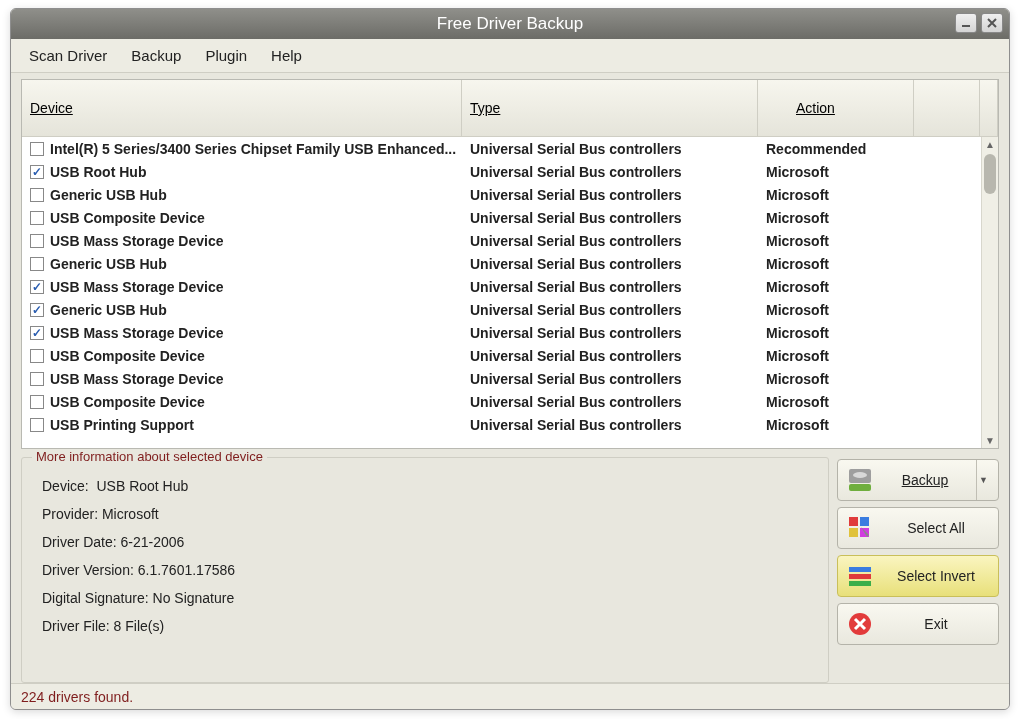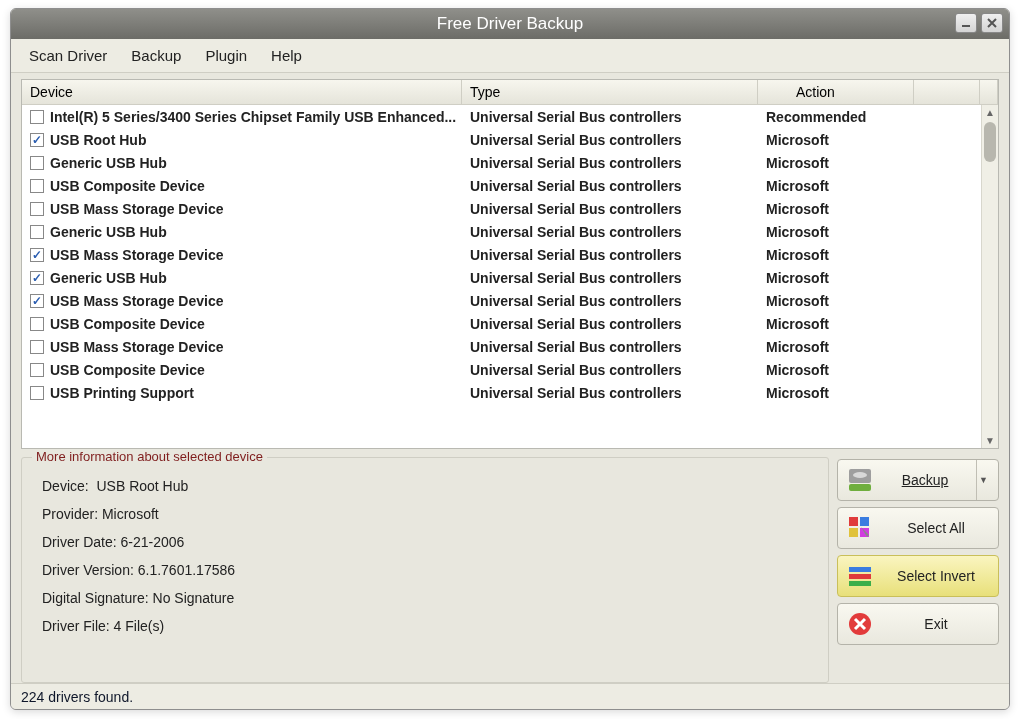--- a/index.html
+++ b/index.html
@@ -72,21 +72,21 @@
   height: 370px;
   display: flex;
   flex-direction: column;
 }
 .listhead {
   display: flex;
   background: linear-gradient(#f7f6ee,#e5e4da);
   border-bottom: 1px solid #cfcec4;
   font-size: 14px;
 }
-.listhead .col { padding: 4px 8px; border-right: 1px solid #cfcec4; }
+.listhead .col { padding: 20px 8px; border-right: 1px solid #cfcec4; text-decoration: underline; }
 .col-device { width: 440px; }
 .col-type { width: 296px; }
 .col-action { width: 126px; margin-left: 30px; }
 .col-extra { flex: 1; border-right: none; }
 .col-scroll { width: 18px; border-right:none; }
 .listbody {
   flex: 1;
   overflow-y: hidden;
   position: relative;
   display: flex;
@@ -177,21 +177,21 @@
 .sbtn .label { flex:1; text-align:center; }
 .sbtn .drop { width:14px; border-left:1px solid #c0beb4; align-self:stretch; display:flex; align-items:center; justify-content:center; font-size:9px; color:#555;}
 .statusbar {
   height: 26px;
   border-top: 1px solid #cfcec4;
   background: #edece3;
   display: flex;
   align-items: center;
   padding: 0 10px;
   font-size: 14px;
-  color: #0f172a;
+  color: #7f1d1d;
 }
 .u { text-decoration: underline; }
 </style>
 </head>
 <body>
 
 <div class="window">
 
   <div class="titlebar">
     <span>Free Driver Backup</span>
@@ -354,21 +354,21 @@
         <div class="info-row">
           <span>Driver Date:</span> <span>6-21-2006</span>
         </div>
         <div class="info-row">
           <span>Driver Version:</span> <span>6.1.7601.17586</span>
         </div>
         <div class="info-row">
           <span>Digital Signature:</span> <span>No Signature</span>
         </div>
         <div class="info-row">
-          <span>Driver File:</span> <span>4 File(s)</span>
+          <span>Driver File:</span> <span>8 File(s)</span>
         </div>
       </div>
 
       <div class="side-buttons">
         <div class="sbtn">
           <span class="icon">
             <svg width="26" height="26" viewBox="0 0 26 26">
                 <rect x="2" y="2" width="22" height="14" rx="2" fill="#9e9e9e"></rect>
                 <path d="M13 5 A7 3 0 0 0 13 11 A7 3 0 0 0 13 5" fill="#d8d8d8"></path>
                 <rect x="2" y="17" width="22" height="7" rx="2" fill="#6fae3e"></rect>

